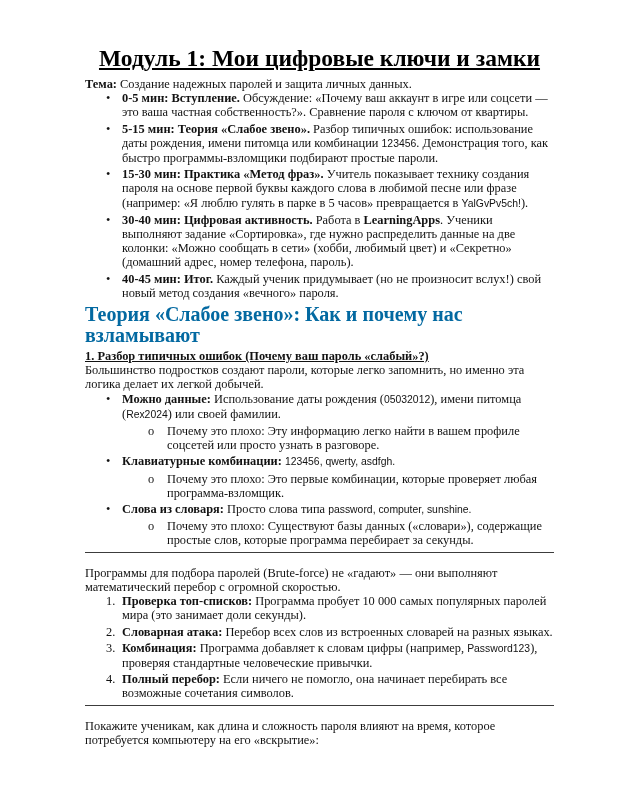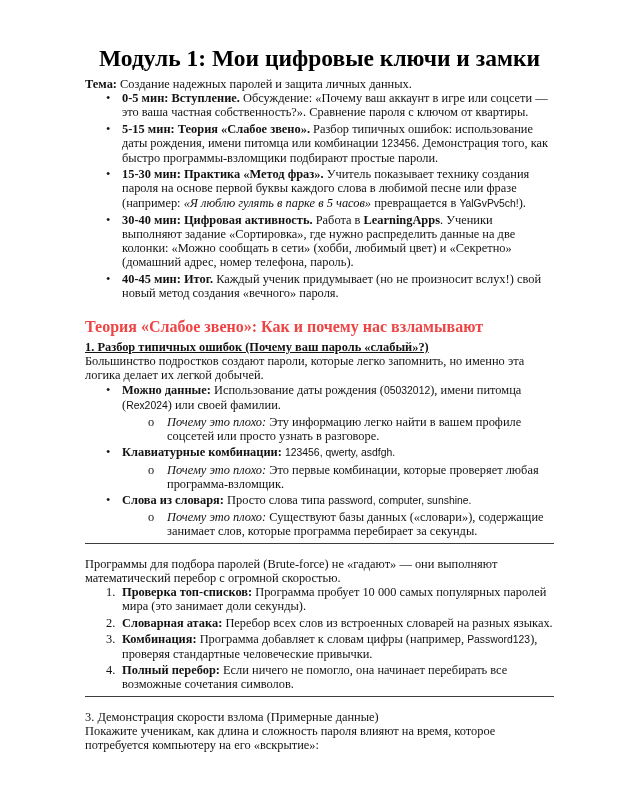--- a/index.html
+++ b/index.html
@@ -4,26 +4,26 @@
 <style>
   html,body{margin:0;padding:0;}
   body{
     width:618px;height:800px;overflow:hidden;background:#ffffff;
     font-family:"Liberation Serif","DejaVu Serif",serif;
     font-size:12.4px;line-height:14.2px;color:#121212;
     -webkit-font-smoothing:antialiased;
   }
   .page{width:618px;height:800px;background:#fff;}
   .doc{padding:45px 64px 0 85px;}
-  h1{font-size:23.5px;line-height:26px;font-weight:700;text-align:center;margin:0 0 6px 0;color:#000;}
-  h2{font-size:16px;line-height:21px;font-weight:700;margin:16px 0 3px 0;color:#ef4444;}
+  h1{font-size:23.5px;line-height:26px;font-weight:700;text-align:center;margin:0 0 6px 0;color:#000;text-decoration:underline;}
+  h2{font-size:20px;line-height:21px;font-weight:700;margin:4px 0 3px 0;color:#0369a1;}
   p{margin:0;}
   p.bold{font-weight:700;text-decoration:underline;}
   .r-b{font-weight:700;margin-top:12px;}
-  .r-i{font-style:italic;}
+  .r-i{}
   .r-lat{font-family:"Liberation Sans","DejaVu Sans",sans-serif;font-size:10.4px;}
   .ul,.ol{margin:0;}
   .li{display:flex;margin:0 0 2px 0;}
   .li .mk{flex:0 0 37px;box-sizing:border-box;padding-left:21px;}
   .li.sub .mk{flex:0 0 82px;padding-left:63px;}
   .li .tx{flex:1 1 auto;}
   .hr{border-top:1px solid #3c3c3c;height:0;margin:4px 0 13px 0;}
 </style>
 </head>
 <body>
@@ -73,21 +73,21 @@
         <div class="li sub">
           <span class="mk">o</span>
           <span class="tx"><span class="r-i">Почему это плохо:</span><span> Это первые комбинации, которые проверяет любая программа-взломщик.</span></span>
         </div>
         <div class="li">
           <span class="mk">•</span>
           <span class="tx"><span class="r-b">Слова из словаря:</span><span> Просто слова типа </span><span class="r-lat">password, computer, sunshine.</span></span>
         </div>
         <div class="li sub">
           <span class="mk">o</span>
-          <span class="tx"><span class="r-i">Почему это плохо:</span><span> Существуют базы данных («словари»), содержащие занимает слов, которые программа перебирает за секунды.</span></span>
+          <span class="tx"><span class="r-i">Почему это плохо:</span><span> Существуют базы данных («словари»), содержащие простые слов, которые программа перебирает за секунды.</span></span>
         </div>
       </div>
       <div class="hr"></div>
       <p><span>Программы для подбора паролей (Brute-force) не «гадают» — они выполняют математический перебор с огромной скоростью.</span></p>
       <div class="ol">
         <div class="li">
           <span class="mk">1.</span>
           <span class="tx"><span class="r-b">Проверка топ-списков:</span><span> Программа пробует 10 000 самых популярных паролей мира (это занимает доли секунды).</span></span>
         </div>
         <div class="li">
@@ -97,16 +97,15 @@
         <div class="li">
           <span class="mk">3.</span>
           <span class="tx"><span class="r-b">Комбинация:</span><span> Программа добавляет к словам цифры (например, </span><span class="r-lat">Password123</span><span>), проверяя стандартные человеческие привычки.</span></span>
         </div>
         <div class="li">
           <span class="mk">4.</span>
           <span class="tx"><span class="r-b">Полный перебор:</span><span> Если ничего не помогло, она начинает перебирать все возможные сочетания символов.</span></span>
         </div>
       </div>
       <div class="hr"></div>
-      <p><span>3. Демонстрация скорости взлома (Примерные данные)</span></p>
       <p><span>Покажите ученикам, как длина и сложность пароля влияют на время, которое потребуется компьютеру на его «вскрытие»:</span></p>
     </div>
 </div>
 
 </body></html>

